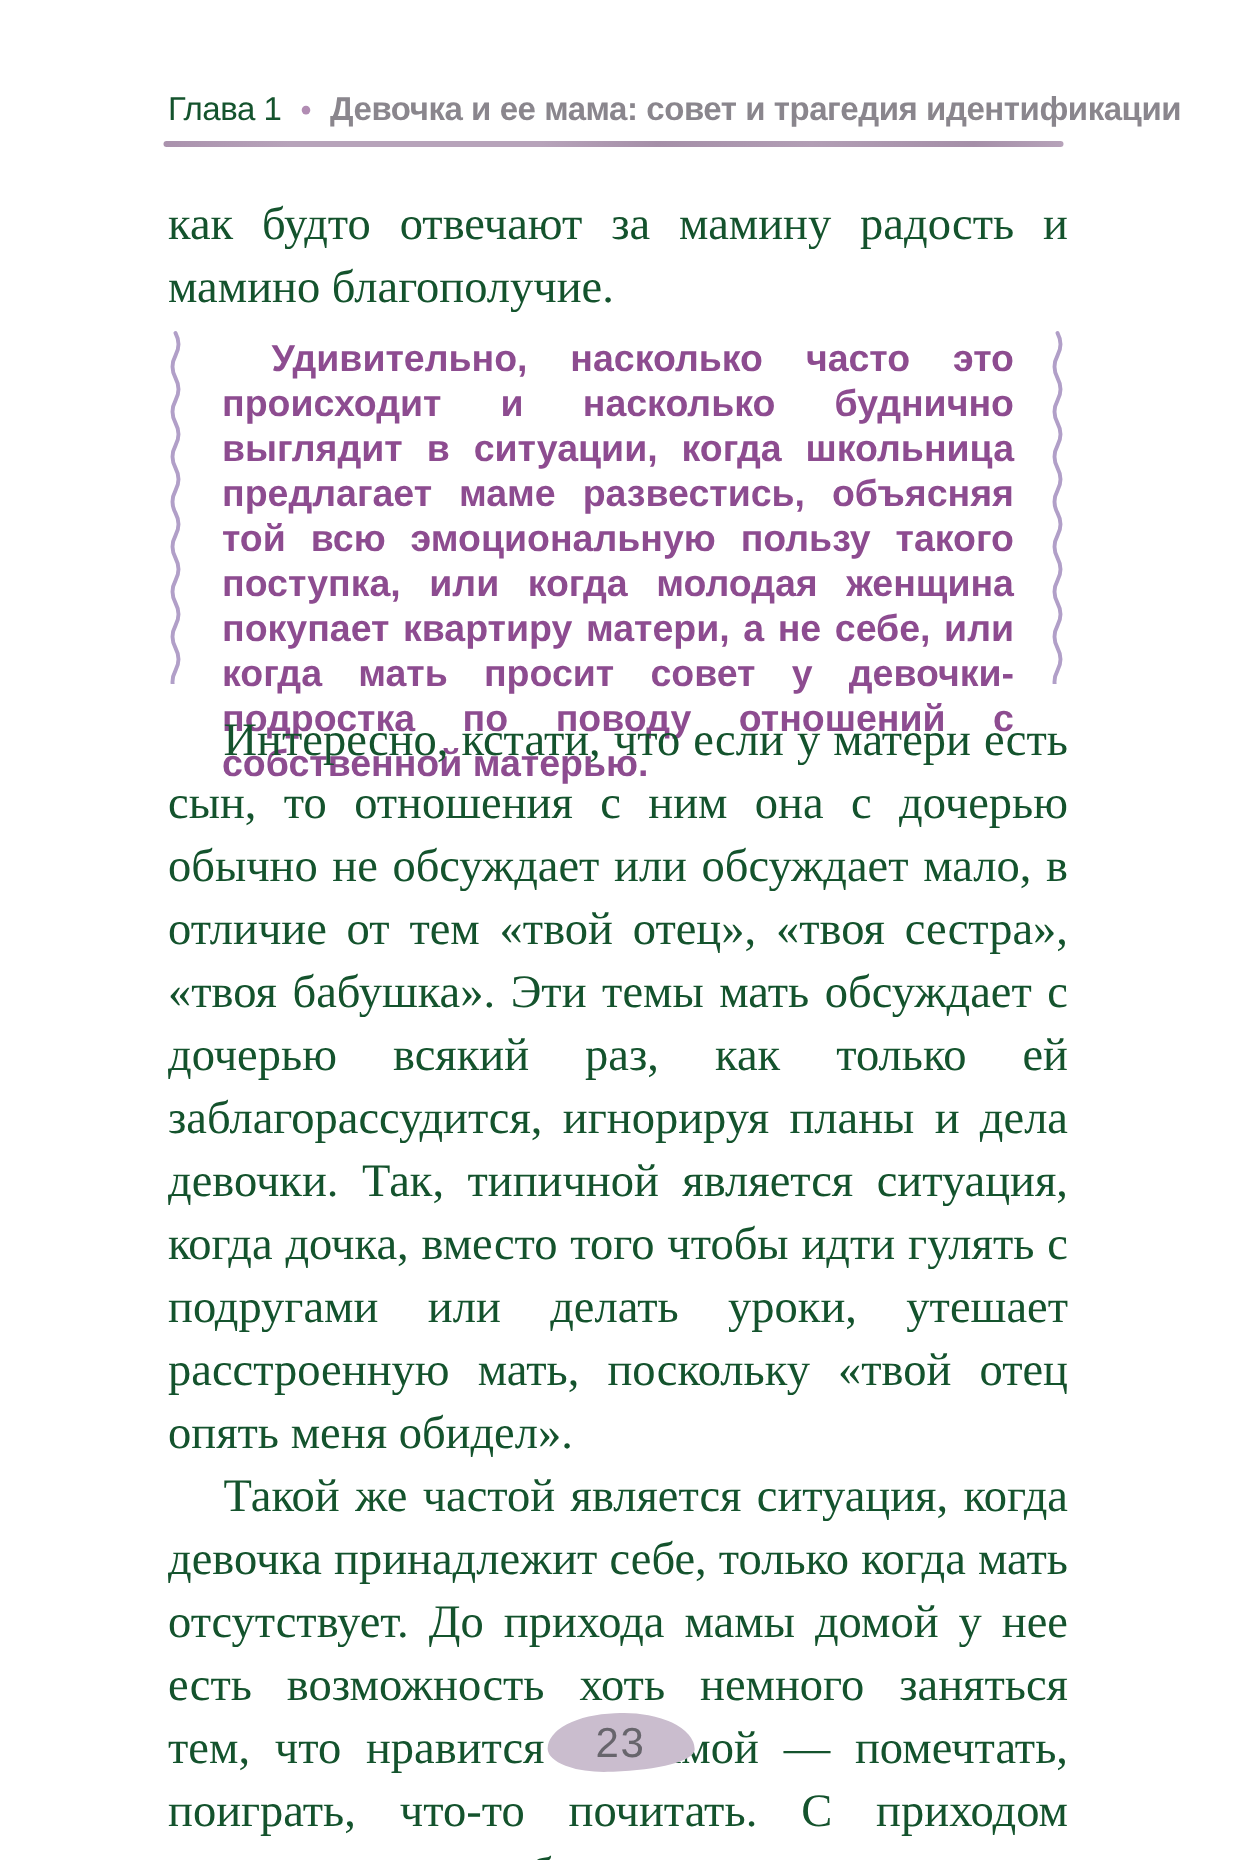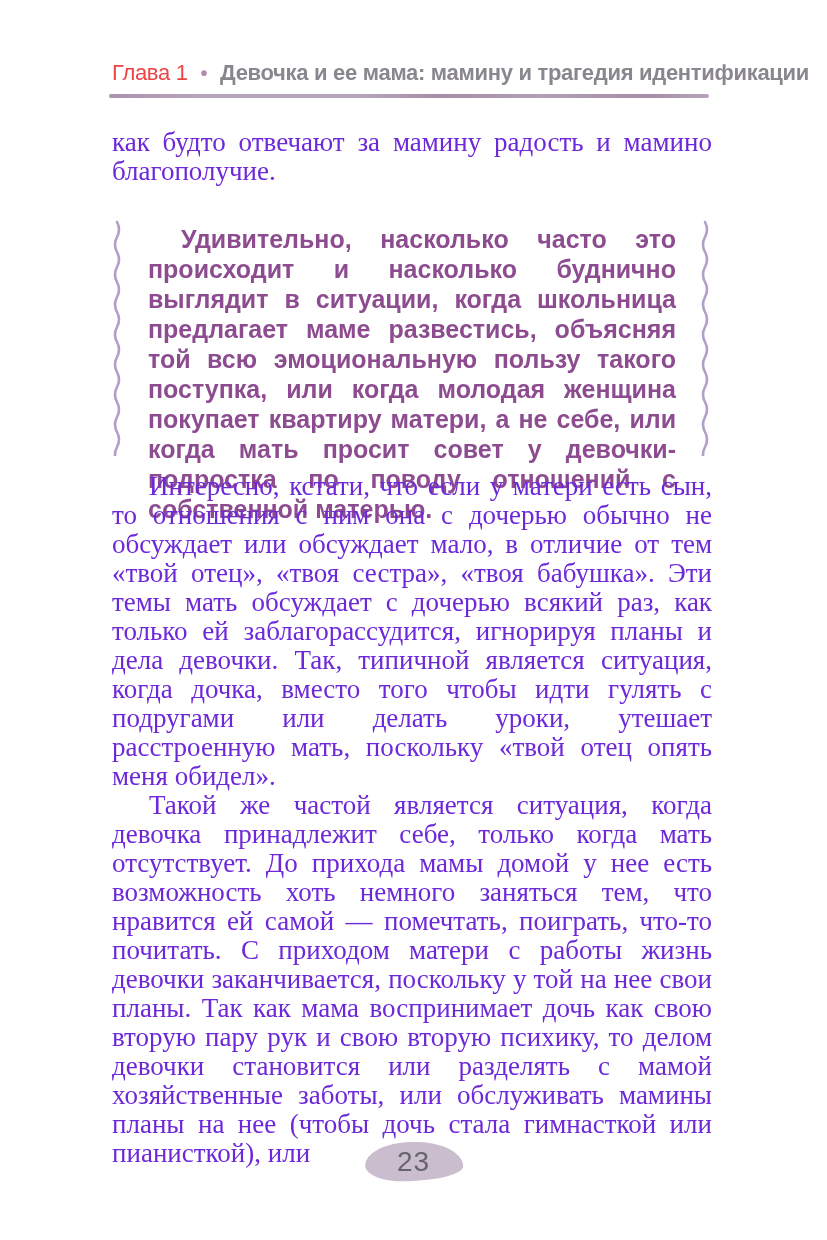--- a/index.html
+++ b/index.html
@@ -29,21 +29,21 @@
     top: 60px;
     left: 0;
     width: 100%;
     text-align: center;
     font-family: "Liberation Sans", "DejaVu Sans", sans-serif;
     font-size: 22px;
     letter-spacing: -0.3px;
     white-space: nowrap;
   }
   .running-head .chapter {
-    color: #ef4444;
+    color: #14532d;
     font-weight: 400;
   }
   .running-head .bullet {
     color: #b18cb3;
     font-weight: 700;
     padding: 0 7px;
     font-size: 20px;
   }
   .running-head .title {
     color: #8a868d;
@@ -55,24 +55,24 @@
     left: -3px;
     width: 600px;
     height: 4px;
     border-radius: 2px;
     background: linear-gradient(90deg,
       #aa92ad 0%, #b7a3ba 14%, #b7a3ba 42%,
       #a58fa8 55%, #b29eb5 72%, #a58fa8 90%, #b7a3ba 100%);
   }
   
   .body-text {
-    font-size: 27px;
-    line-height: 29px;
+    font-size: 31px;
+    line-height: 42px;
     text-align: justify;
-    color: #6d28d9;
+    color: #14532d;
   }
   #p1 {
     position: absolute;
     top: 128px;
     left: 0;
     width: 600px;
   }
   #main-paragraphs {
     position: absolute;
     top: 472px;
@@ -133,21 +133,21 @@
 </style>
 </head>
 <body>
 
 <div id="page">
   <div id="column">
 
     <div class="running-head">
       <span class="chapter">Глава 1</span>
       <span class="bullet">•</span>
-      <span class="title">Девочка и ее мама: мамину и трагедия идентификации</span>
+      <span class="title">Девочка и ее мама: совет и трагедия идентификации</span>
     </div>
     <div class="head-rule"></div>
 
     <div id="p1" class="body-text">как будто отвечают за мамину радость и мамино благополучие.</div>
 
     <div id="quote">
       <svg class="wave left" viewBox="0 0 12 236" xmlns="http://www.w3.org/2000/svg">
         <path d="M6 2 q4 7.5 0 15 t0 15 t0 15 t0 15 t0 15 t0 15 t0 15 t0 15 t0 15 t0 15 t0 15 t0 15 t0 15 t0 15 t0 15 t0 15" fill="none" stroke="#b19fc8" stroke-width="2.6" stroke-linecap="round"></path>
       </svg>
       <svg class="wave right" viewBox="0 0 12 236" xmlns="http://www.w3.org/2000/svg">

